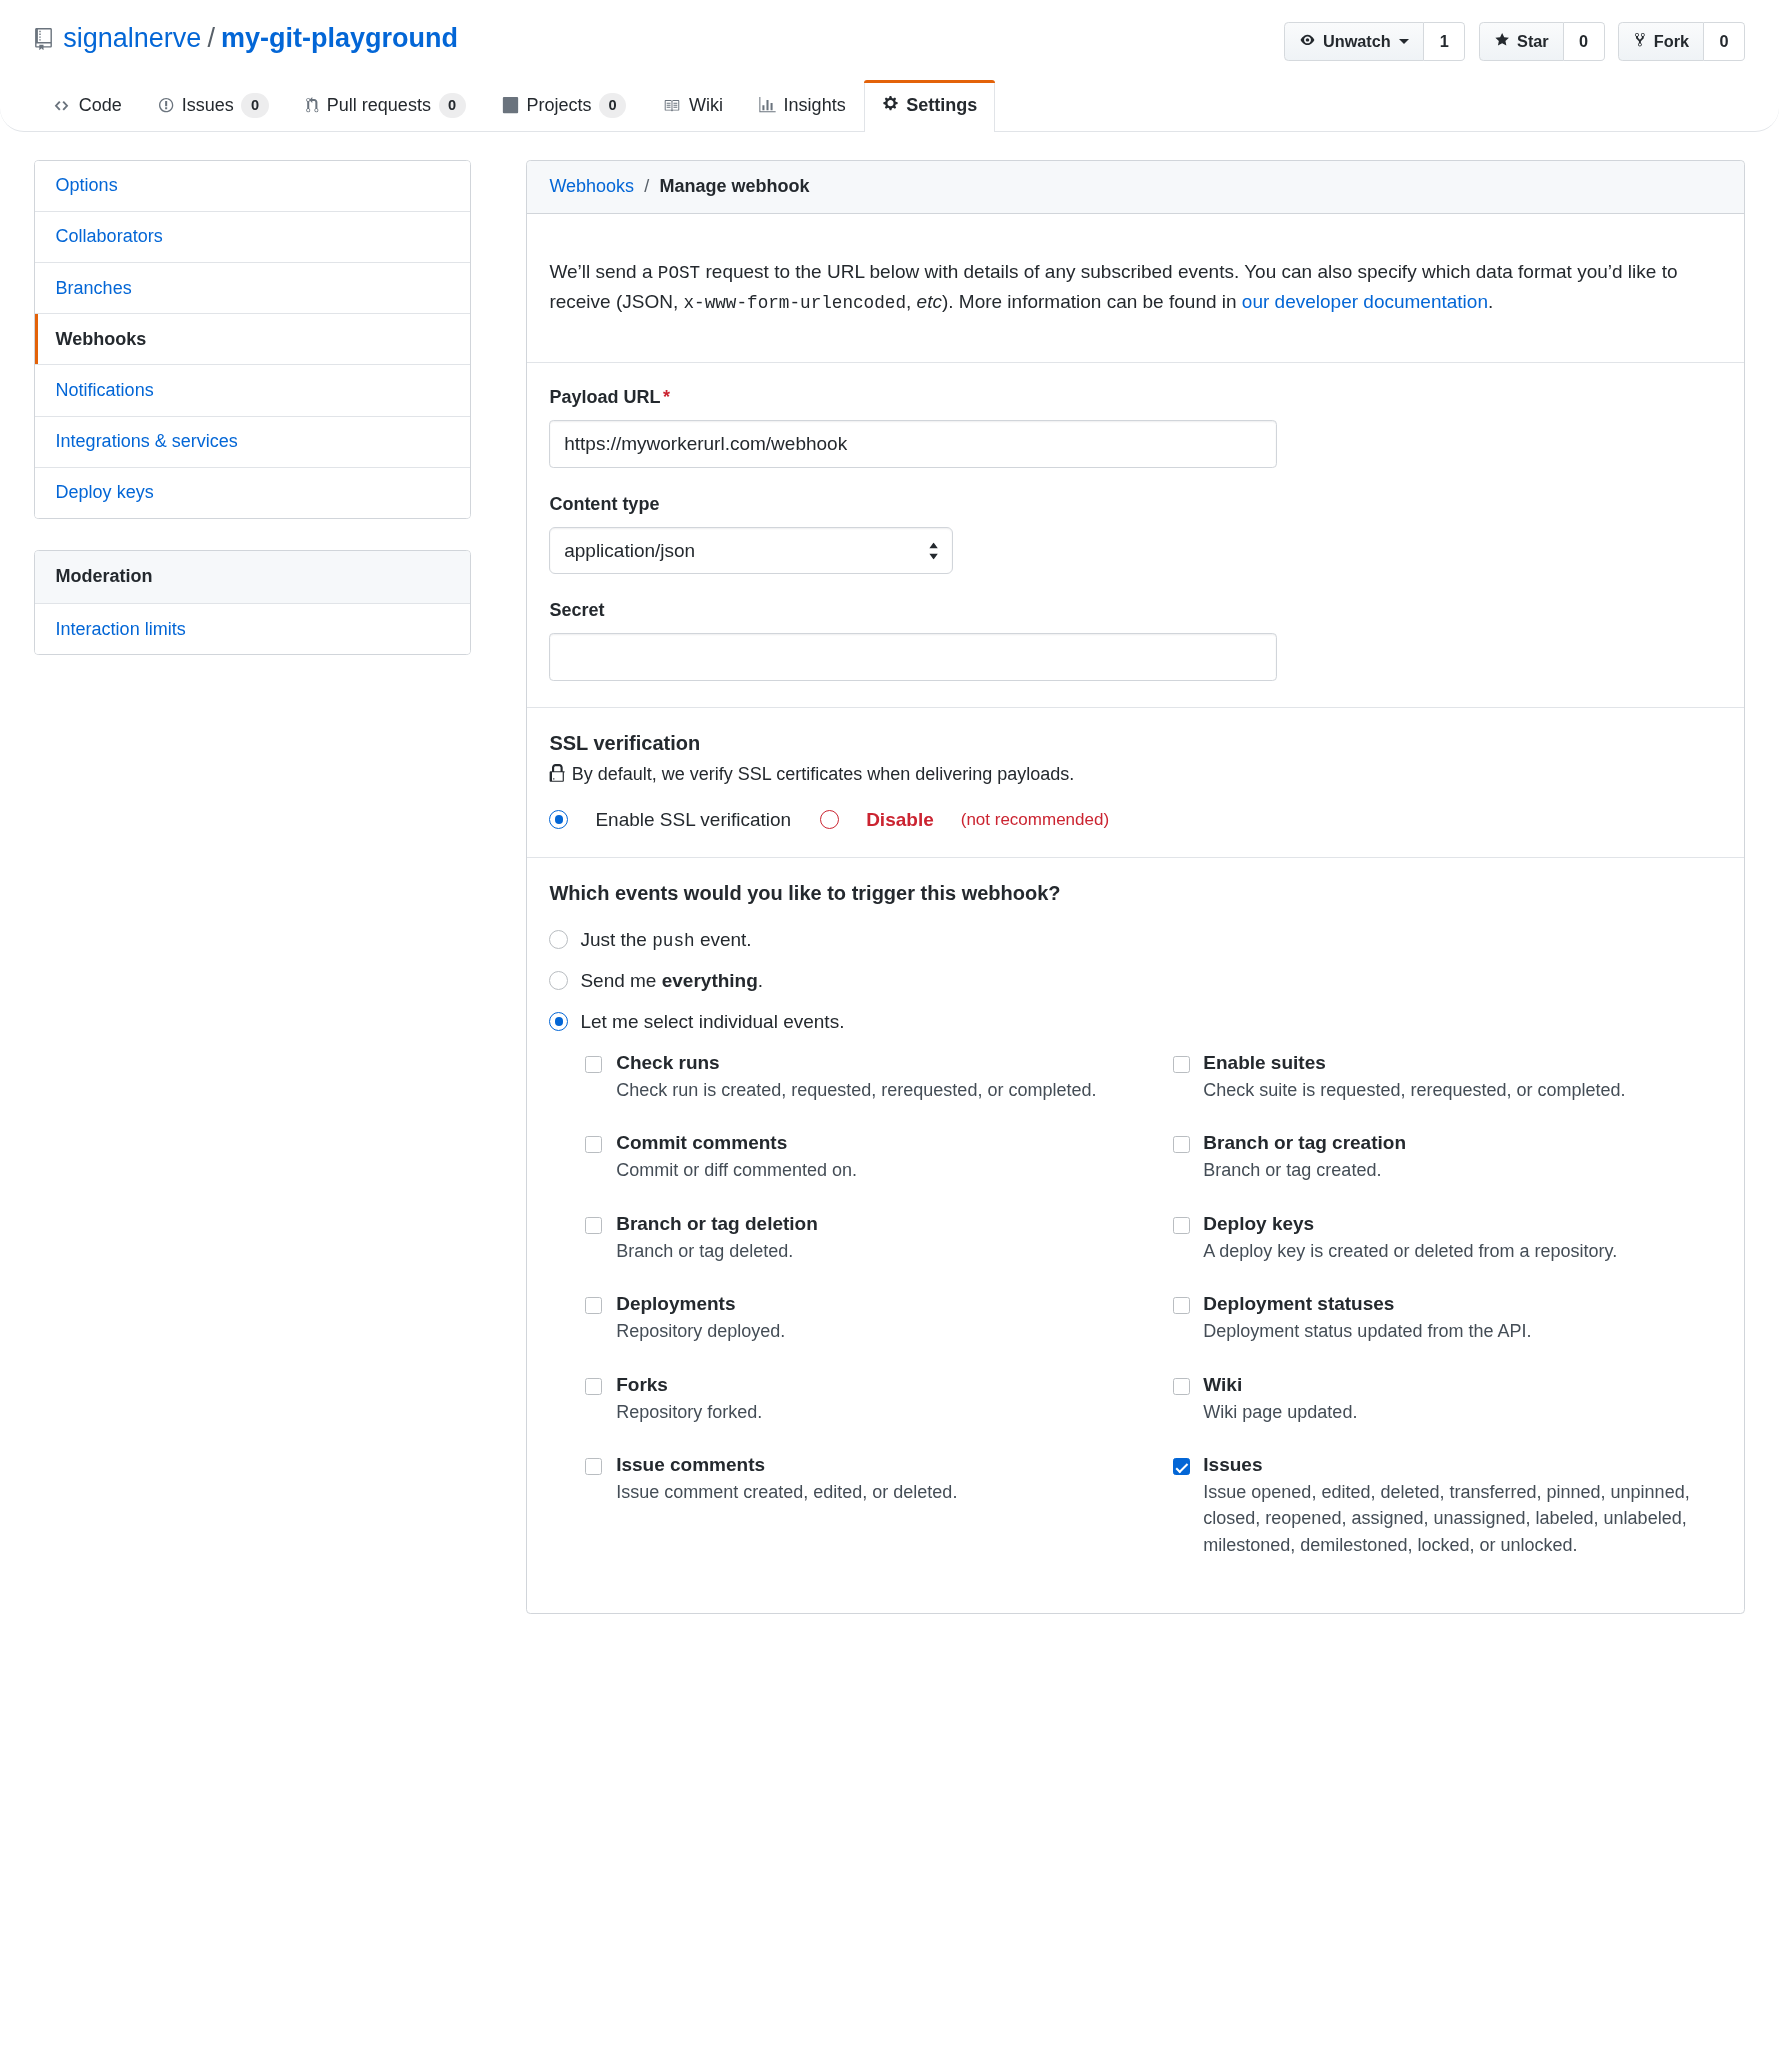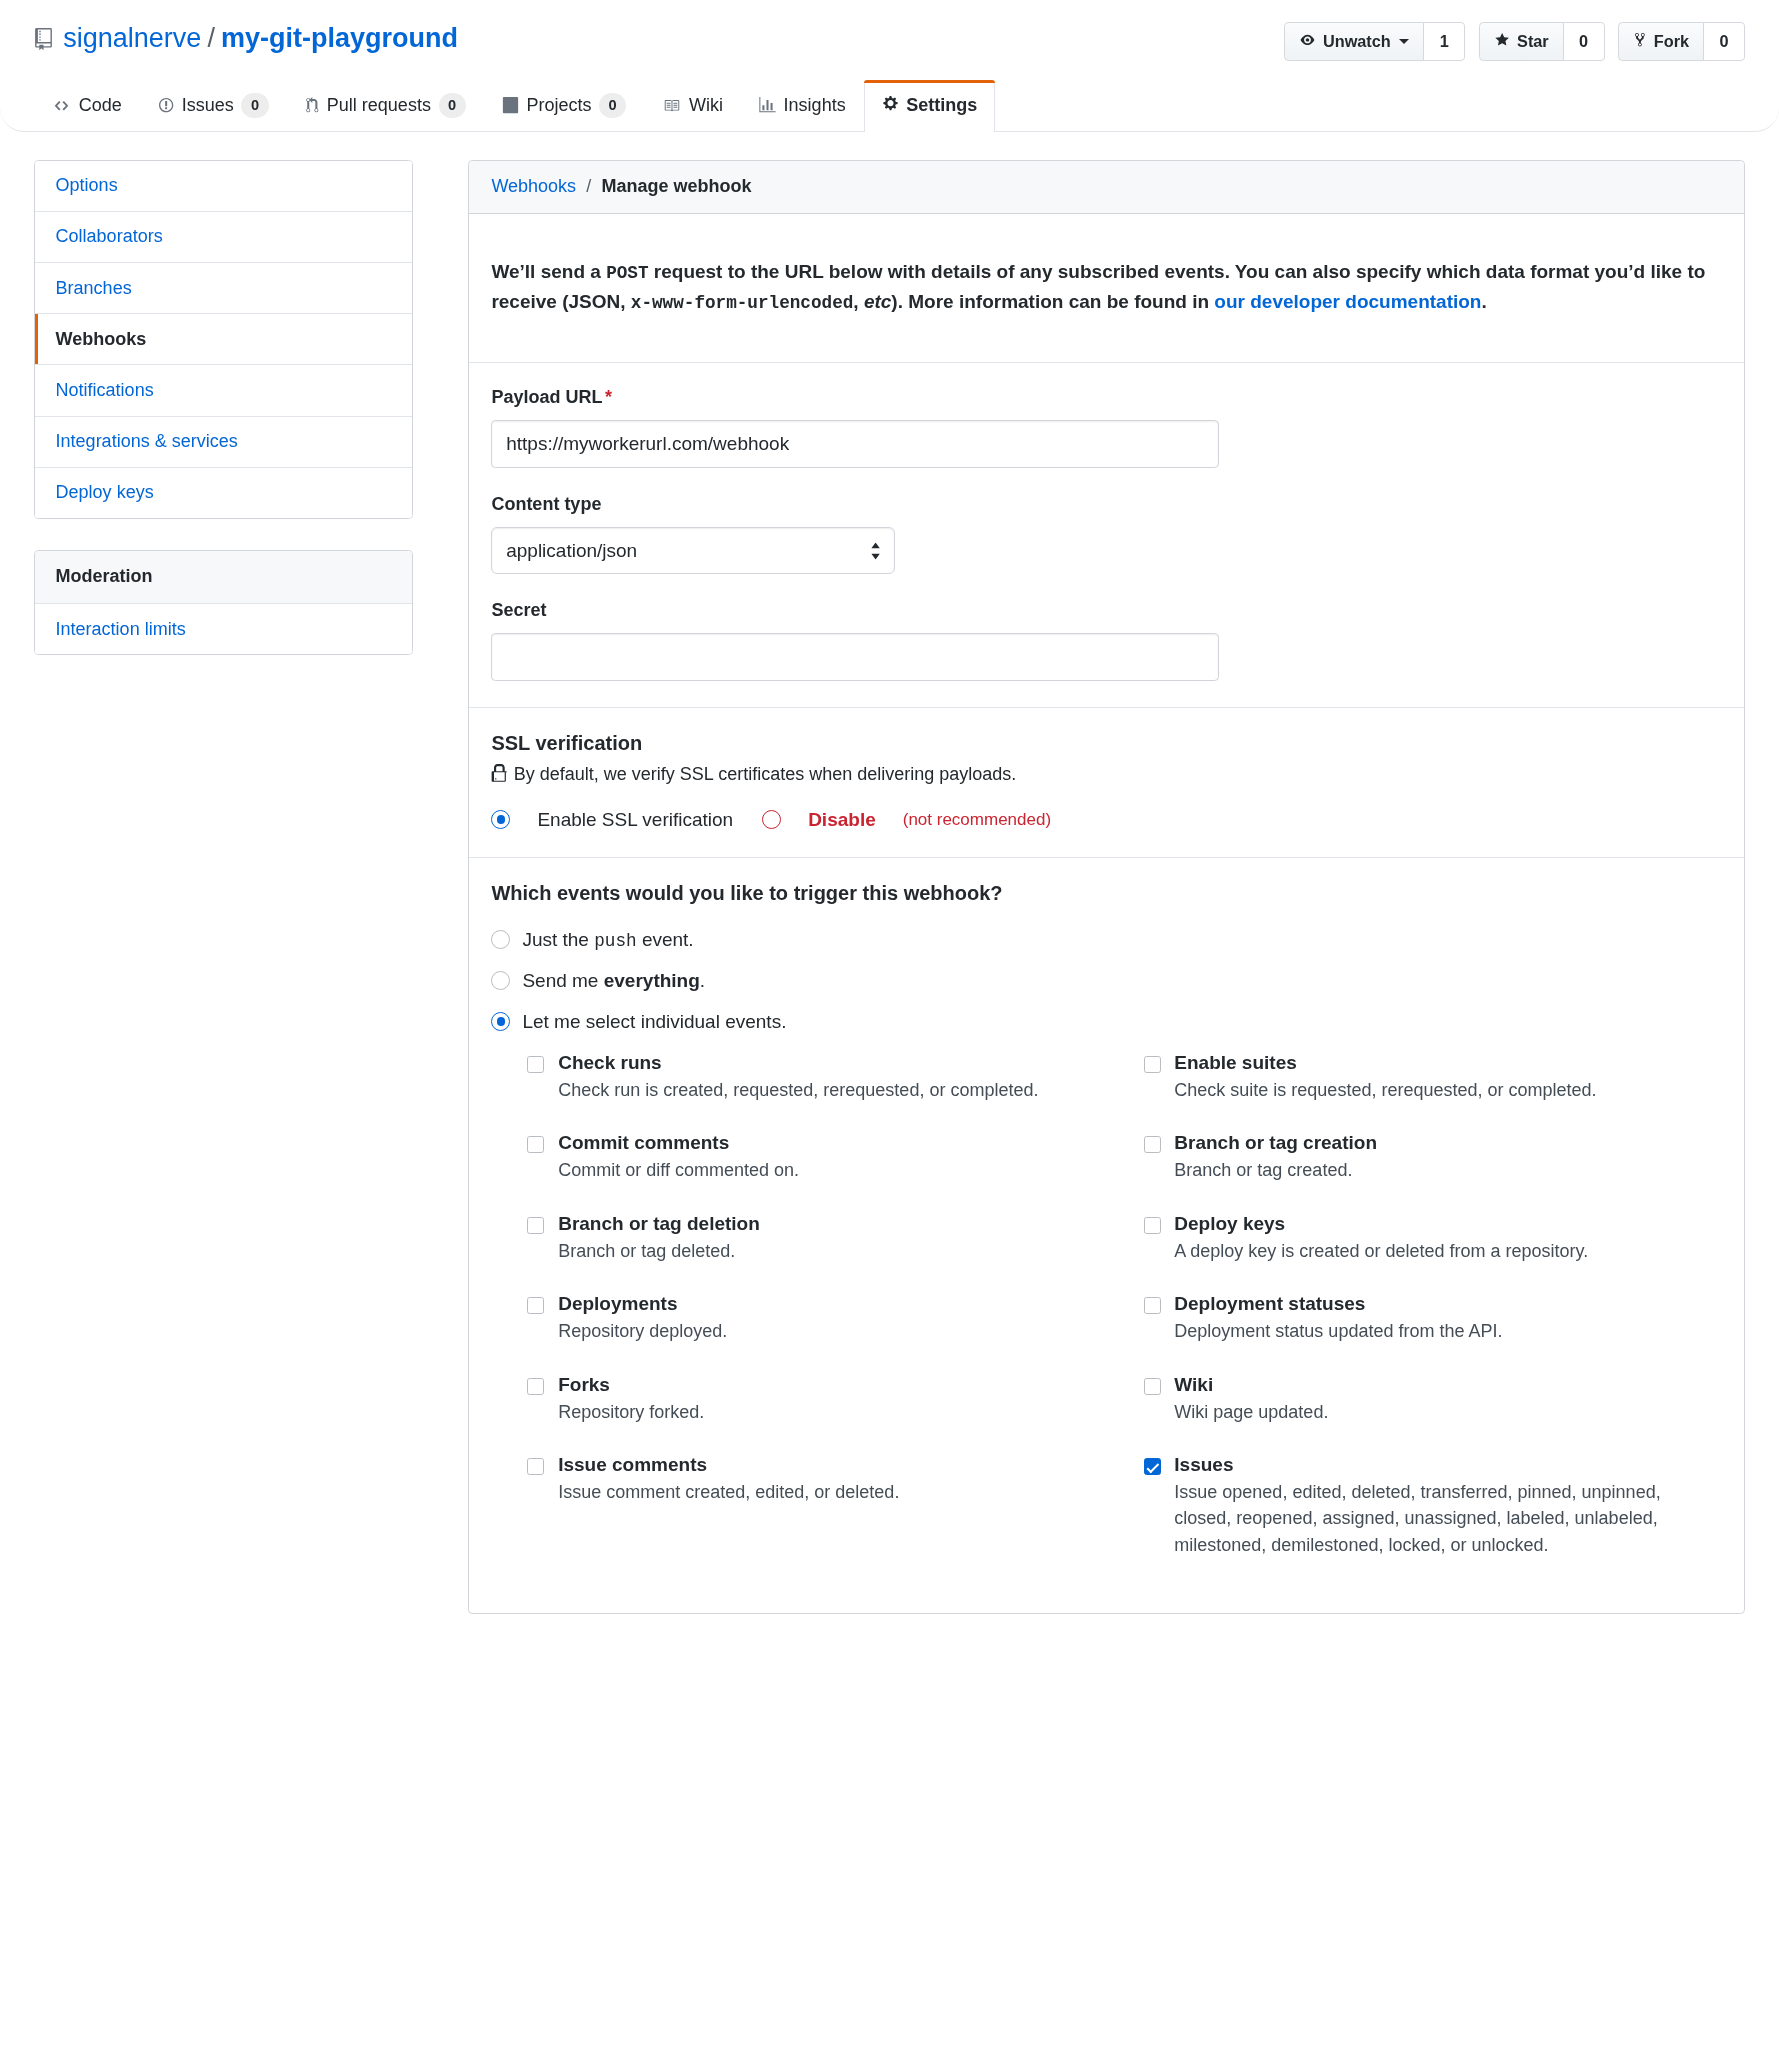--- a/index.html
+++ b/index.html
@@ -119,21 +119,21 @@
   }
   .icon-muted { color: #6a737d; display: inline-flex; }
 
   
   .page {
     display: flex;
     padding: 27.5px 34px 34px 34px;
     gap: 55px;
     align-items: flex-start;
   }
-  .sidebar { width: 379px; flex: none; }
+  .sidebar { width: 437px; flex: none; }
   .menu {
     border: 0.9px solid #d1d5da;
     border-radius: 4.3px;
     overflow: hidden;
     margin-bottom: 31px;
   }
   .menu-heading {
     background: #f6f8fa;
     padding: 15.5px 20.6px;
     font-weight: bold;
@@ -182,21 +182,20 @@
   .box-row {
     padding: 24px 22.4px 26px 22.4px;
     border-bottom: 0.9px solid #e1e4e8;
   }
   .box-row:last-child { border-bottom: 0; }
 
   .intro {
     font-size: 19px;
     line-height: 1.6;
     color: #24292e;
-    font-weight: bold;
   }
 
   label.fld-label {
     display: block;
     font-weight: bold;
     font-size: 18px;
     margin-bottom: 12px;
   }
   .req { color: #cb2431; margin-left: 2.6px; }
   .text-input {

